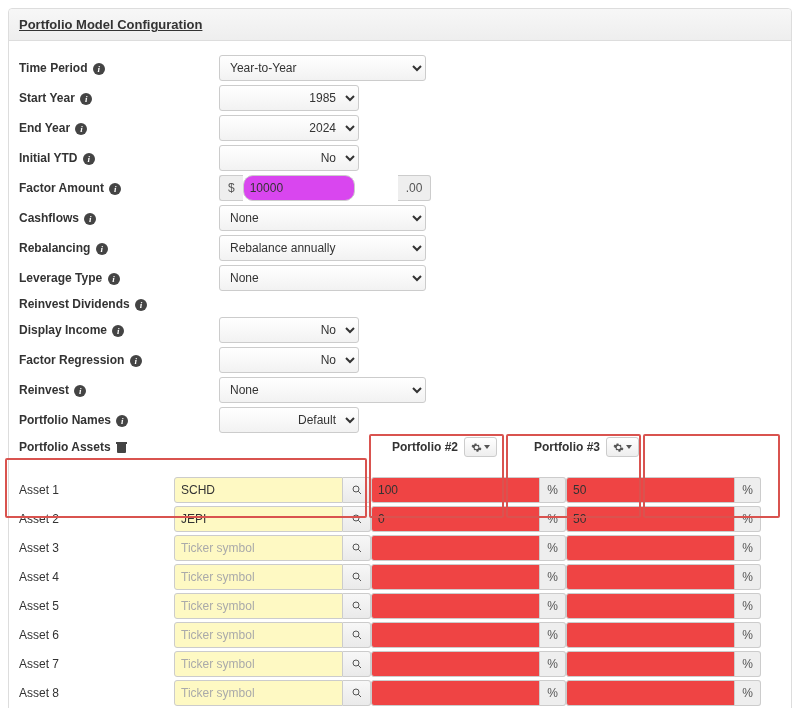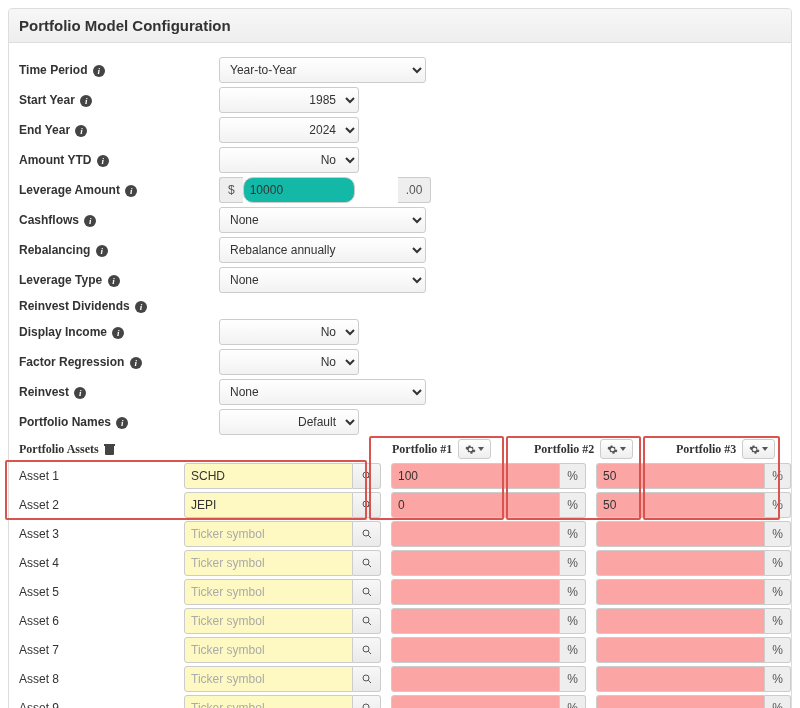--- a/index.html
+++ b/index.html
@@ -13,23 +13,24 @@
   }
   .panel {
     border: 1px solid #ddd;
     border-radius: 4px;
   }
   .panel-header {
     background: linear-gradient(#f7f7f7, #eee);
     border-bottom: 1px solid #ddd;
     padding: 8px 10px;
     font-weight: bold;
-    font-size: 15px;
+    font-size: 13px;
     color: #333;
     border-radius: 4px 4px 0 0;
+    text-decoration: underline;
   }
   .panel-body { padding: 10px 0 20px; }
 
   .row {
     display: flex;
     align-items: center;
     margin: 4px 0;
     padding: 0 10px;
   }
   .label-col {
@@ -103,31 +104,30 @@
     display: flex;
     align-items: center;
     font-size: 12px;
     color: #555;
   }
   .input-addon.left  { border-radius: 3px 0 0 3px; border-right: none; }
   .input-addon.right { border-radius: 0 3px 3px 0; border-left: none; margin-left: 43px; }
   .input-group input[type=text] {
     border-radius: 10px;
     width: 112px;
-    background: #14b8a6;
+    background: #d946ef;
   }
 
   
   .assets-block { padding: 0 10px; }
   .assets-header {
     display: flex;
     align-items: center;
     gap: 14px;
-    margin-bottom: 4px;
-    font-family: Liberation Serif, serif;
+    margin-bottom: 20px;
   }
   .assets-header .label-col { flex: 0 0 155px; }
   .assets-header .spacer-ticker { flex: 0 0 190px; }
   .port-hdr {
     flex: 0 0 128px;
     font-weight: bold;
     font-size: 12px;
     display: flex;
     align-items: center;
     gap: 6px;
@@ -148,21 +148,20 @@
   .caret {
     width: 0; height: 0;
     border-left: 3px solid transparent;
     border-right: 3px solid transparent;
     border-top: 4px solid #555;
   }
 
   .asset-row {
     display: flex;
     align-items: center;
-    gap: 10px;
     margin: 3px 0;
   }
   .asset-row .label-col {
     flex: 0 0 155px;
     font-weight: normal;
     font-size: 12px;
   }
   .ticker-group {
     flex: 0 0 190px;
     display: flex;
@@ -187,21 +186,21 @@
   .search-icon-svg { width: 12px; height: 12px; stroke: #555; fill: none; stroke-width: 2; }
 
   .alloc-cell {
     flex: 0 0 128px;
     display: flex;
     height: 26px;
   }
   .alloc-cell input {
     flex: 1;
     border-radius: 3px 0 0 3px;
-    background: #fca5a5;
+    background: #ef4444;
   }
   .alloc-cell .pct {
     width: 26px;
     border: 1px solid #ccc;
     border-left: none;
     border-radius: 0 3px 3px 0;
     background: #eee;
     display: flex;
     align-items: center;
     justify-content: center;
@@ -258,33 +257,33 @@
       </div>
       <div class="ctrl-col">
         <select class="w-med">
           <option>2024</option>
         </select>
       </div>
     </div>
 
     <div class="row">
       <div class="label-col">
-        <span>Amount YTD</span>
+        <span>Initial YTD</span>
         <span class="info-icon">i</span>
       </div>
       <div class="ctrl-col">
         <select class="w-med">
           <option>No</option>
         </select>
       </div>
     </div>
 
     <div class="row">
       <div class="label-col">
-        <span>Leverage Amount</span>
+        <span>Factor Amount</span>
         <span class="info-icon">i</span>
       </div>
       <div class="ctrl-col">
         <div class="input-group">
           <span class="input-addon left">$</span>
           <input type="text" value="10000" style="">
           <span class="input-addon right">.00</span>
         </div>
       </div>
     </div>
@@ -380,29 +379,20 @@
       </div>
     </div>
 
     <div class="assets-block relwrap">
       <div class="assets-header">
         <div class="label-col">
           <span>Portfolio Assets</span>
           <span class="trash-icon"></span>
         </div>
         <div class="spacer-ticker"></div>
-        <div class="port-hdr">
-          <span>Portfolio #1</span>
-          <span class="gear-btn">
-            <svg class="gear-icon-svg" viewBox="0 0 24 24">
-                <path fill="#555" d="M12 8a4 4 0 100 8 4 4 0 000-8zm9 4a7 7 0 01-.1 1.2l2 1.6-2 3.4-2.4-1a7 7 0 01-2 1.2l-.4 2.6h-4l-.4-2.6a7 7 0 01-2-1.2l-2.4 1-2-3.4 2-1.6A7 7 0 013 12a7 7 0 01.1-1.2l-2-1.6 2-3.4 2.4 1a7 7 0 012-1.2L7.9 3h4l.4 2.6a7 7 0 012 1.2l2.4-1 2 3.4-2 1.6c.1.4.1.8.1 1.2z"></path>
-              </svg>
-            <span class="caret"></span>
-          </span>
-        </div>
         <div class="port-hdr">
           <span>Portfolio #2</span>
           <span class="gear-btn">
             <svg class="gear-icon-svg" viewBox="0 0 24 24">
                 <path fill="#555" d="M12 8a4 4 0 100 8 4 4 0 000-8zm9 4a7 7 0 01-.1 1.2l2 1.6-2 3.4-2.4-1a7 7 0 01-2 1.2l-.4 2.6h-4l-.4-2.6a7 7 0 01-2-1.2l-2.4 1-2-3.4 2-1.6A7 7 0 013 12a7 7 0 01.1-1.2l-2-1.6 2-3.4 2.4 1a7 7 0 012-1.2L7.9 3h4l.4 2.6a7 7 0 012 1.2l2.4-1 2 3.4-2 1.6c.1.4.1.8.1 1.2z"></path>
               </svg>
             <span class="caret"></span>
           </span>
         </div>
         <div class="port-hdr">

